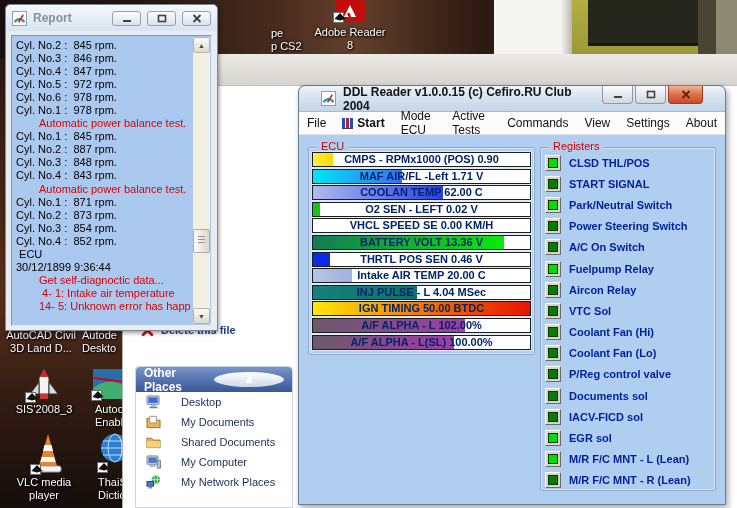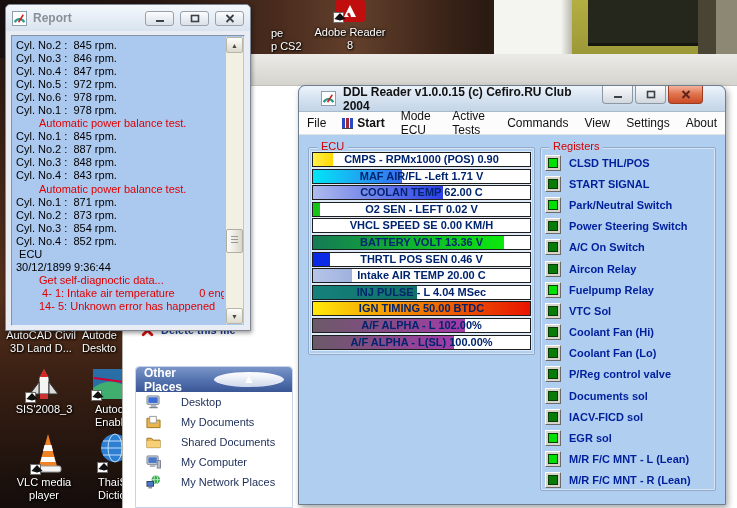--- a/index.html
+++ b/index.html
@@ -28,21 +28,21 @@
   #task-delete span { font-size:11px; font-weight:bold; color:#1c3f94; }
   #other-places { position:absolute; left:12px; top:312px; width:158px; height:142px; background:#fff; border:1px solid #c8d2e8; border-radius:4px 4px 0 0; }
   #op-header { height:25px; border-radius:4px 4px 0 0; background:linear-gradient(180deg,#7a95c8 0%,#5272ae 55%,#3a5694 100%); display:flex; align-items:center; padding:0 8px; }
   #op-header span { color:#fff; font-weight:bold; font-size:12px; flex:1; }
   #op-chevron { width:15px; height:15px; border-radius:50%; background:linear-gradient(180deg,#fff,#cfd9ec); color:#44639e; font-size:8px; text-align:center; line-height:15px; }
   .op-item { display:flex; align-items:center; gap:20px; padding:3px 0 3px 10px; height:20px; }
   .op-item svg { width:15px; height:14px; flex:none; }
   .op-item span { font-size:11px; color:#1a2c56; }
 
   
-  #report-win { left:5px; top:4px; width:246px; height:327px; background:#e9edf3; border:1px solid #7d8894; border-radius:5px 5px 0 0; box-shadow:1px 2px 4px rgba(0,0,0,.4); z-index:3; }
+  #report-win { left:5px; top:4px; width:213px; height:327px; background:#e9edf3; border:1px solid #7d8894; border-radius:5px 5px 0 0; box-shadow:1px 2px 4px rgba(0,0,0,.4); z-index:3; }
   #report-title { height:26px; display:flex; align-items:center; padding:0 6px; gap:6px; background:linear-gradient(180deg,#f4f8fc,#d9e3ef); border-radius:5px 5px 0 0; }
   #report-title .t-text { font-size:12px; font-weight:bold; color:#8a9098; flex:1; }
   .win-btn { width:29px; height:15px; border:1px solid #99a1ab; border-radius:3px; background:linear-gradient(180deg,#fbfcfd,#dbe1e9); display:flex; align-items:center; justify-content:center; }
   .win-btn svg { width:10px; height:9px; }
   #report-body { position:absolute; left:5px; top:30px; right:5px; bottom:4px; background:#abc8ef; border:1px solid #8494a6; border-right-color:#e8eef6; border-bottom-color:#e8eef6; }
   #report-lines { position:absolute; left:4px; top:3px; right:20px; bottom:2px; overflow:hidden; }
   .rline { font-size:11px; line-height:13.05px; color:#000; white-space:pre; }
   .rline.red { color:#e00000;margin-left:23px; }
   #report-scroll { position:absolute; top:1px; right:1px; bottom:1px; width:17px; background:#f2f0e3; }
   .sb-btn { position:absolute; left:0; width:17px; height:16px; background:linear-gradient(180deg,#fdfdfa,#dcdacd); border:1px solid #b7b5a8; font-size:7px; color:#4a4a42; text-align:center; line-height:15px; border-radius:2px; }
@@ -404,76 +404,76 @@
             <span class="reg-label">Power Steering Switch</span>
           </div>
           <div class="reg-row">
             <span class="led">
               <span class="led-inner off"></span>
             </span>
             <span class="reg-label">A/C On Switch</span>
           </div>
           <div class="reg-row">
             <span class="led">
+              <span class="led-inner on"></span>
+            </span>
+            <span class="reg-label">Fuelpump Relay</span>
+          </div>
+          <div class="reg-row">
+            <span class="led">
               <span class="led-inner off"></span>
             </span>
             <span class="reg-label">Aircon Relay</span>
           </div>
           <div class="reg-row">
             <span class="led">
+              <span class="led-inner off"></span>
+            </span>
+            <span class="reg-label">VTC Sol</span>
+          </div>
+          <div class="reg-row">
+            <span class="led">
+              <span class="led-inner off"></span>
+            </span>
+            <span class="reg-label">Coolant Fan (Hi)</span>
+          </div>
+          <div class="reg-row">
+            <span class="led">
+              <span class="led-inner off"></span>
+            </span>
+            <span class="reg-label">Coolant Fan (Lo)</span>
+          </div>
+          <div class="reg-row">
+            <span class="led">
+              <span class="led-inner off"></span>
+            </span>
+            <span class="reg-label">P/Reg control valve</span>
+          </div>
+          <div class="reg-row">
+            <span class="led">
+              <span class="led-inner off"></span>
+            </span>
+            <span class="reg-label">Documents sol</span>
+          </div>
+          <div class="reg-row">
+            <span class="led">
+              <span class="led-inner off"></span>
+            </span>
+            <span class="reg-label">IACV-FICD sol</span>
+          </div>
+          <div class="reg-row">
+            <span class="led">
               <span class="led-inner on"></span>
             </span>
-            <span class="reg-label">Fuelpump Relay</span>
-          </div>
-          <div class="reg-row">
-            <span class="led">
-              <span class="led-inner off"></span>
-            </span>
-            <span class="reg-label">VTC Sol</span>
-          </div>
-          <div class="reg-row">
-            <span class="led">
-              <span class="led-inner off"></span>
-            </span>
-            <span class="reg-label">Coolant Fan (Hi)</span>
-          </div>
-          <div class="reg-row">
-            <span class="led">
-              <span class="led-inner off"></span>
-            </span>
-            <span class="reg-label">Coolant Fan (Lo)</span>
-          </div>
-          <div class="reg-row">
-            <span class="led">
-              <span class="led-inner off"></span>
-            </span>
-            <span class="reg-label">P/Reg control valve</span>
-          </div>
-          <div class="reg-row">
-            <span class="led">
-              <span class="led-inner off"></span>
-            </span>
-            <span class="reg-label">Documents sol</span>
-          </div>
-          <div class="reg-row">
-            <span class="led">
-              <span class="led-inner off"></span>
-            </span>
-            <span class="reg-label">IACV-FICD sol</span>
+            <span class="reg-label">EGR sol</span>
           </div>
           <div class="reg-row">
             <span class="led">
               <span class="led-inner on"></span>
             </span>
-            <span class="reg-label">EGR sol</span>
-          </div>
-          <div class="reg-row">
-            <span class="led">
-              <span class="led-inner on"></span>
-            </span>
             <span class="reg-label">M/R F/C MNT - L (Lean)</span>
           </div>
           <div class="reg-row">
             <span class="led">
               <span class="led-inner off"></span>
             </span>
             <span class="reg-label">M/R F/C MNT - R (Lean)</span>
           </div>
         </div>
     </div>

